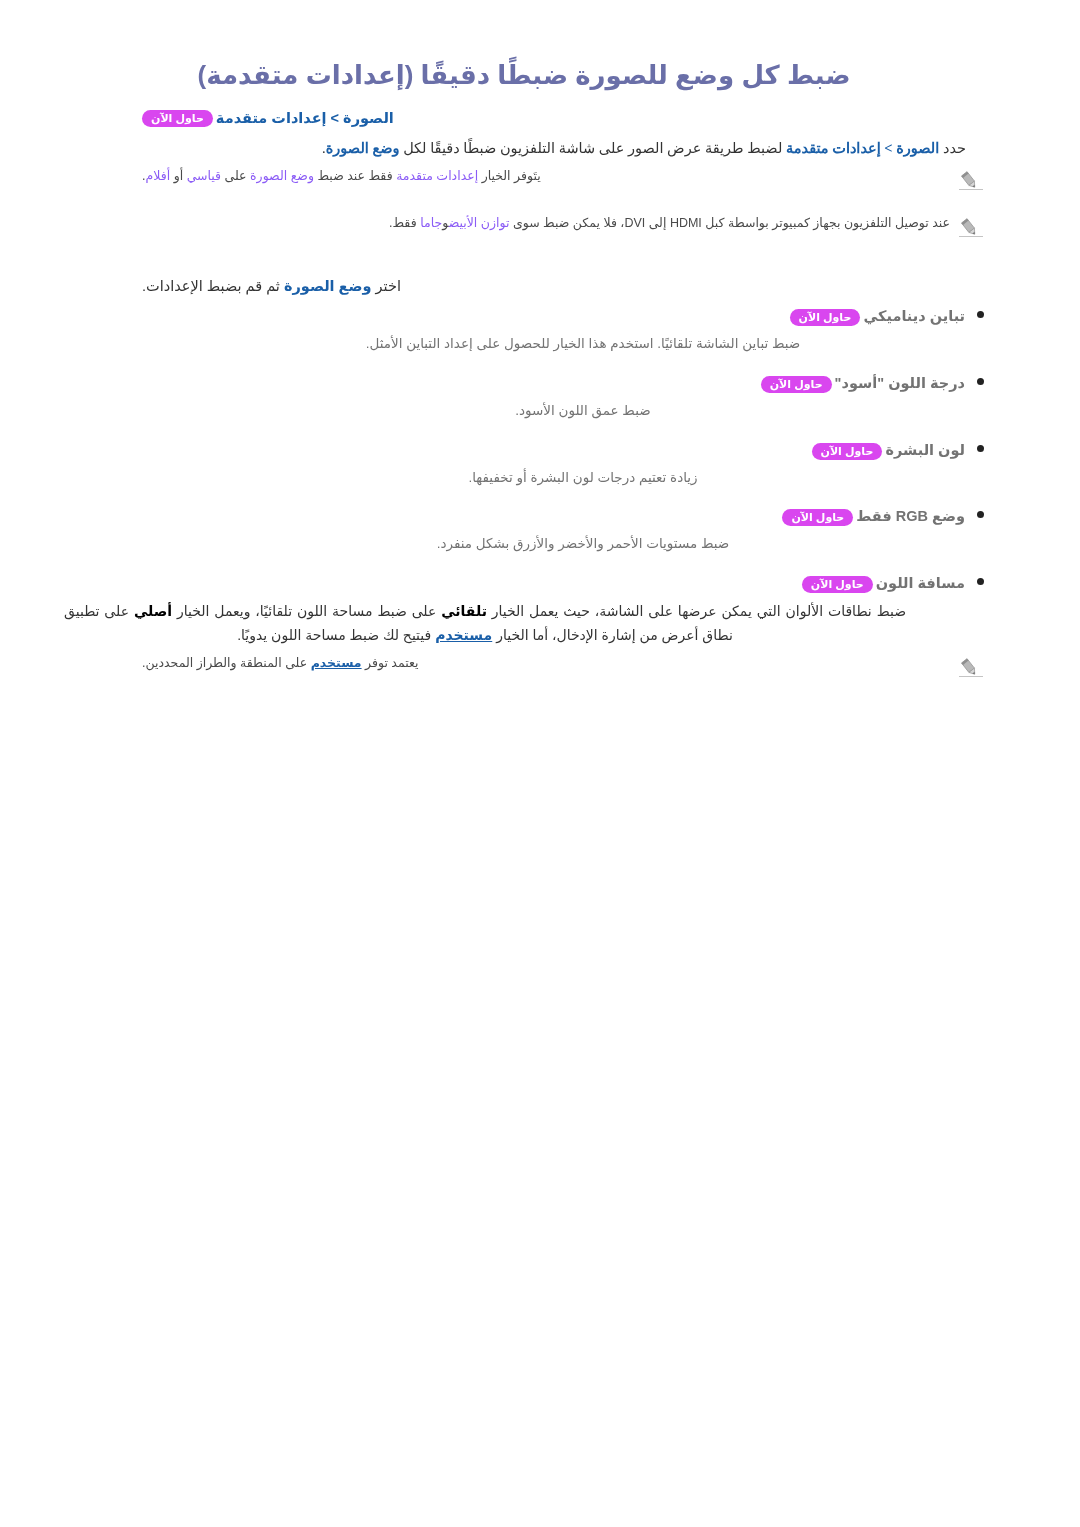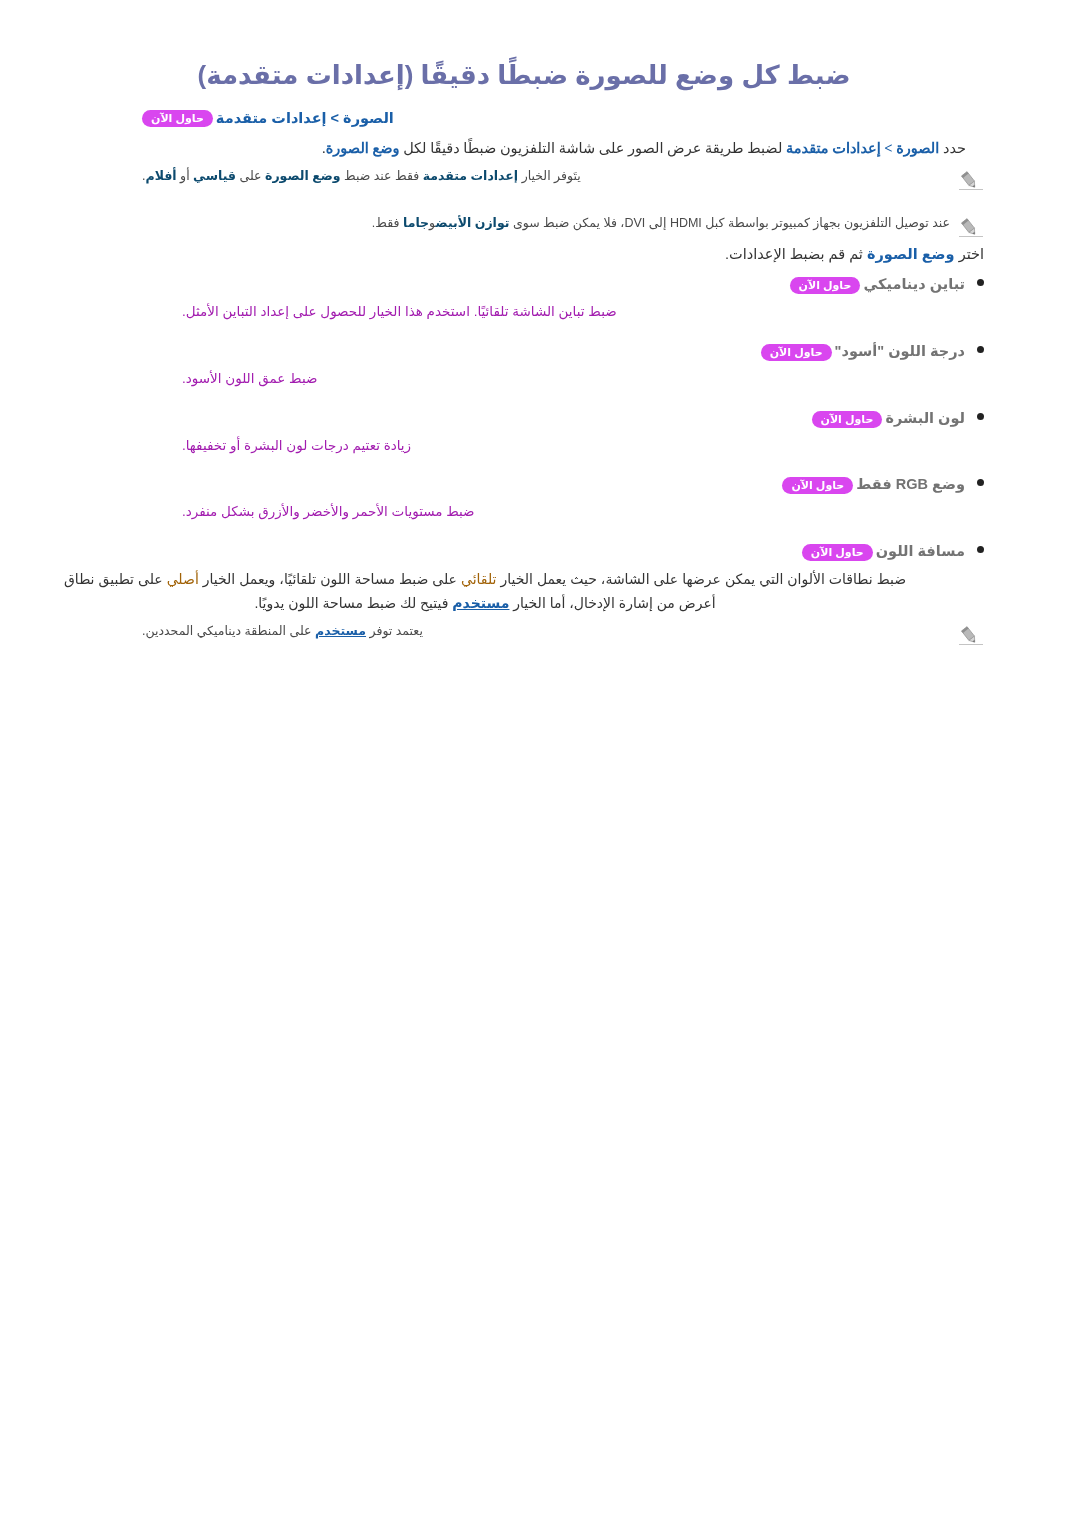--- a/index.html
+++ b/index.html
@@ -87,22 +87,22 @@
   .kw {
     color: #1a5fa8;
     font-weight: bold;
   }
   .kw-u {
     color: #1a5fa8;
     font-weight: bold;
     text-decoration: underline;
   }
   .kw-plain {
-    color: #a16207;
-    font-weight: normal;
+    color: #000000;
+    font-weight: bold;
   }
 
   
   .note-row {
     display: flex;
     flex-direction: row;
     align-items: flex-start;
     justify-content: flex-start;
     margin: 6px 0 2px 0;
     padding-left: 78px;
@@ -117,36 +117,36 @@
   .note-text {
     flex: 1 1 auto;
     font-size: 12.5px;
     line-height: 1.5;
     color: #4a4a4a;
     text-align: left;
     direction: rtl;
   }
   .note-text.ra { text-align: right; }
   .note-kw {
-    color: #0c4a6e;
-    font-weight: bold;
+    color: #8b5cf6;
+    font-weight: normal;
   }
   .note-kw-u {
     color: #1a5fa8;
     font-weight: bold;
     text-decoration: underline;
   }
 
   
   .intro-line {
     font-size: 14.5px;
     line-height: 1.6;
     color: #333333;
-    text-align: right;
-    margin: 4px 0 10px 0;
+    text-align: left;
+    margin: 36px 0 10px 0;
     padding-left: 78px;
   }
 
   
   .bullet-list {
     list-style: none;
     margin: 0;
     padding: 0;
   }
   .bullet-item {
@@ -171,22 +171,22 @@
   }
   .bullet-label {
     font-size: 14.5px;
     font-weight: bold;
     color: #737373;
     white-space: nowrap;
   }
   .bullet-desc {
     font-size: 13.5px;
     line-height: 1.6;
-    color: #a21caf;
-    text-align: left;
+    color: #737373;
+    text-align: center;
     margin: 7px 0 20px 0;
     padding-left: 78px;
   }
 
   .desc-block {
     font-size: 14px;
     line-height: 1.7;
     color: #333333;
     text-align: justify;
     text-align-last: center;
@@ -337,18 +337,18 @@
             <rect x="8" y="3" width="7" height="2.4" fill="#8f8f8f"></rect>
             <polygon points="8,15 15,15 11.5,20" fill="#d6d6d6" stroke="#9a9a9a" stroke-width="0.7"></polygon>
             <polygon points="10.2,18 12.8,18 11.5,20" fill="#6e6e6e"></polygon>
           </g>
           <line x1="1" y1="21.5" x2="25" y2="21.5" stroke="#c4c4c4" stroke-width="1"></line>
         </svg>
       </span>
       <span class="note-text">
         <span>يعتمد توفر</span>
         <span class="note-kw-u">مستخدم</span>
-        <span>على المنطقة ديناميكي المحددين.</span>
+        <span>على المنطقة والطراز المحددين.</span>
       </span>
     </div>
 
   </div>
 </div>
 
 </body></html>

